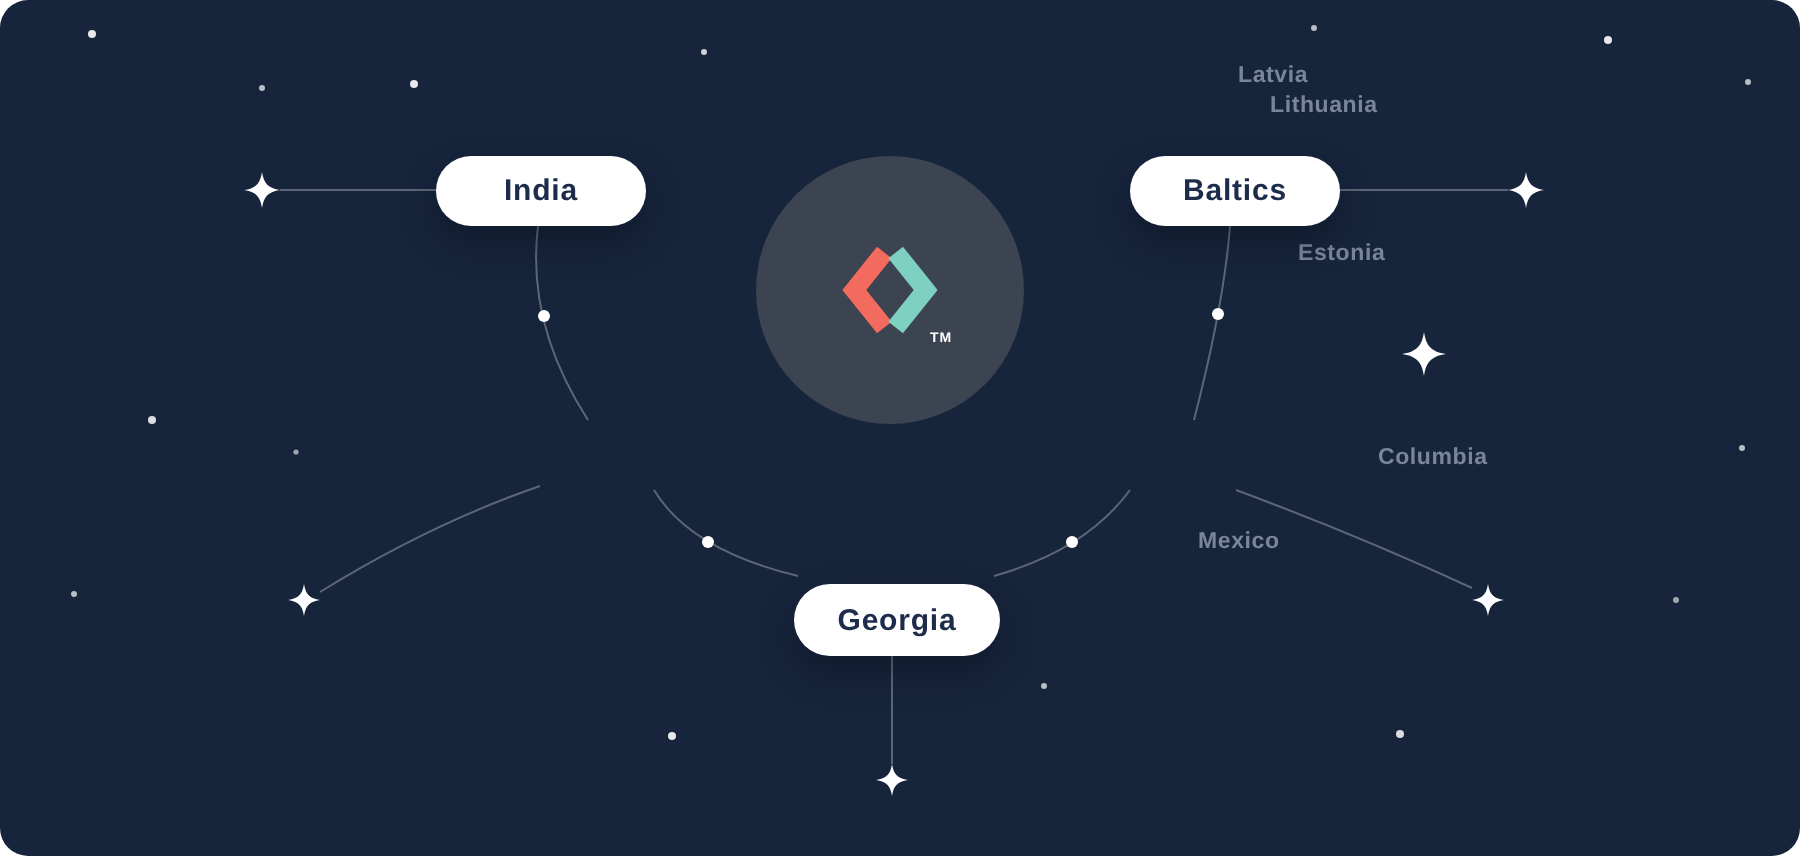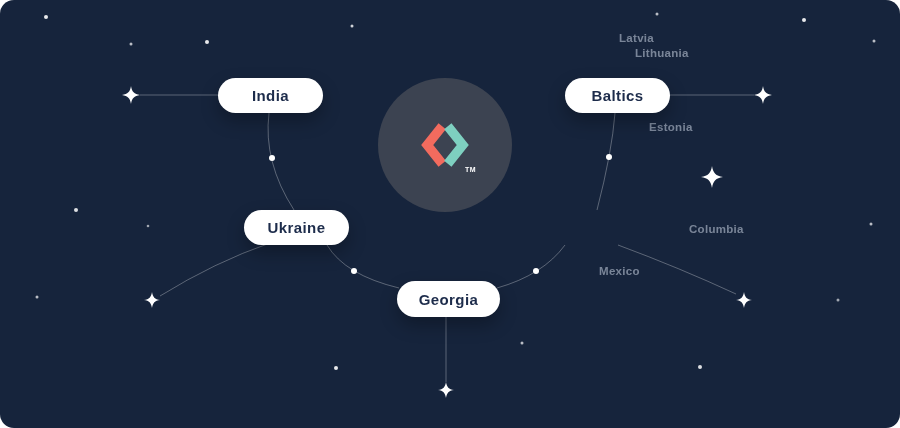--- a/index.html
+++ b/index.html
@@ -95,26 +95,23 @@
   </div>
 
   <div class="pill" style="left:218px;top:78px;width:105px">
     <span>India</span>
   </div>
 
   <div class="pill" style="left:565px;top:78px;width:105px">
     <span>Baltics</span>
   </div>
 
-  <div class="pill" style="left:244px;top:210px;width:105px">
-    <span>Ukraine</span>
-  </div>
 
 
-  <div class="pill" style="left:397px;top:281px;width:103px;height:36px">
+  <div class="pill" style="left:397px;top:292px;width:103px;height:36px">
     <span>Georgia</span>
   </div>
 
   <span class="satellite" style="left:619px;top:32px">Latvia</span>
   <span class="satellite" style="left:635px;top:47px">Lithuania</span>
   <span class="satellite" style="left:649px;top:121px">Estonia</span>
   <span class="satellite" style="left:689px;top:223px">Columbia</span>
   <span class="satellite" style="left:599px;top:265px">Mexico</span>
 
 </div>

